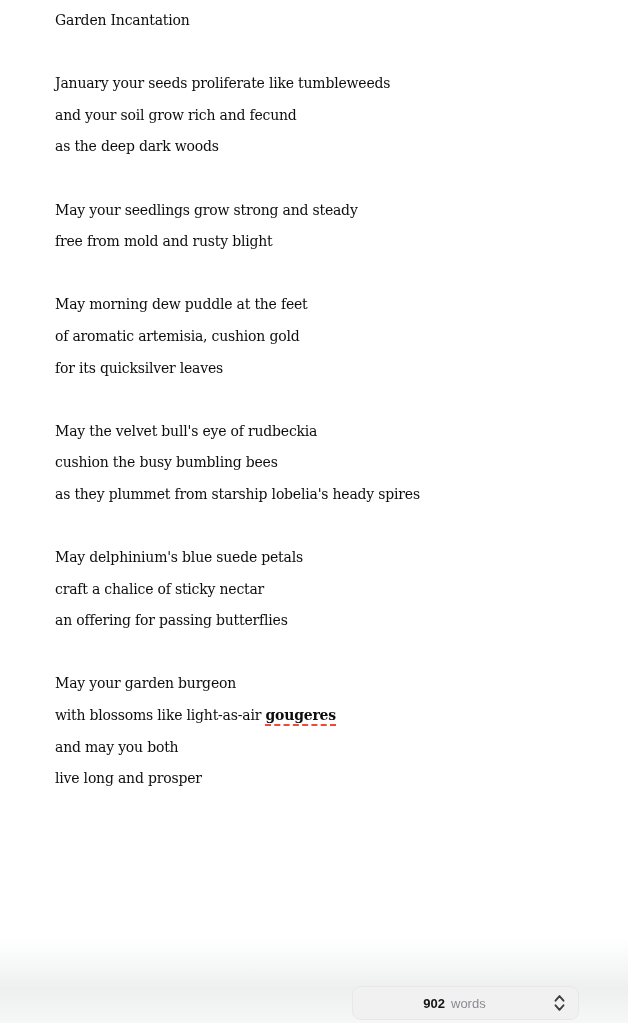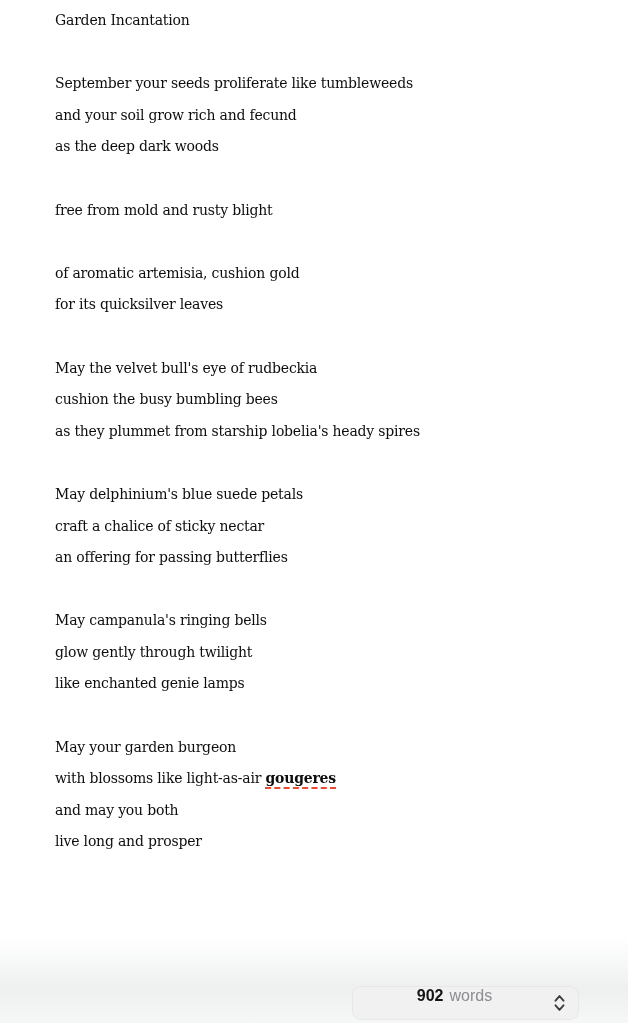--- a/index.html
+++ b/index.html
@@ -39,69 +39,66 @@
     border-bottom:2.5px dashed var(--misspell);
     padding-bottom:1px;
     font-weight:bold;
   }
   .wordcount{
     position:absolute;left:352px;top:986px;width:227px;height:34px;
     box-sizing:border-box;
     background:var(--widget-bg);
     border:1px solid rgba(0,0,0,0.04);
     border-radius:9px;
-    display:flex;justify-content:center;gap:6px;
+    display:flex;align-items:center;justify-content:center;gap:6px;
     padding-right:22px;
     z-index:3;
     font-family:"Liberation Sans", sans-serif;
-    font-size:16px;
+    font-size:13px;
     cursor:default;
   }
   .wc-count{font-weight:700;color:var(--count);}
   .wc-unit{color:var(--unit);}
   .chev{
     position:absolute;right:12px;top:50%;
     transform:translateY(-50%);
     display:flex;align-items:center;
   }
 </style>
 </head>
 <body>
 
 <div class="bottom-fade"></div>
 
 <div class="poem">
   <div class="line title-line">Garden Incantation</div>
   <div>
       <div class="stanza">
-        <div class="line">September your seeds proliferate like tumbleweeds</div>
+        <div class="line">January your seeds proliferate like tumbleweeds</div>
         <div class="line">and your soil grow rich and fecund</div>
         <div class="line">as the deep dark woods</div>
       </div>
       <div class="stanza">
+        <div class="line">May your seedlings grow strong and steady</div>
         <div class="line">free from mold and rusty blight</div>
       </div>
       <div class="stanza">
+        <div class="line">May morning dew puddle at the feet</div>
         <div class="line">of aromatic artemisia, cushion gold</div>
         <div class="line">for its quicksilver leaves</div>
       </div>
       <div class="stanza">
         <div class="line">May the velvet bull's eye of rudbeckia</div>
         <div class="line">cushion the busy bumbling bees</div>
         <div class="line">as they plummet from starship lobelia's heady spires</div>
       </div>
       <div class="stanza">
         <div class="line">May delphinium's blue suede petals</div>
         <div class="line">craft a chalice of sticky nectar</div>
         <div class="line">an offering for passing butterflies</div>
-      </div>
-      <div class="stanza">
-        <div class="line">May campanula's ringing bells</div>
-        <div class="line">glow gently through twilight</div>
-        <div class="line">like enchanted genie lamps</div>
       </div>
       <div class="stanza">
         <div class="line">May your garden burgeon</div>
         <div class="line">with blossoms like light-as-air <span class="misspell">gougeres</span></div>
         <div class="line">and may you both</div>
         <div class="line">live long and prosper</div>
       </div>
     </div>
 </div>
 

